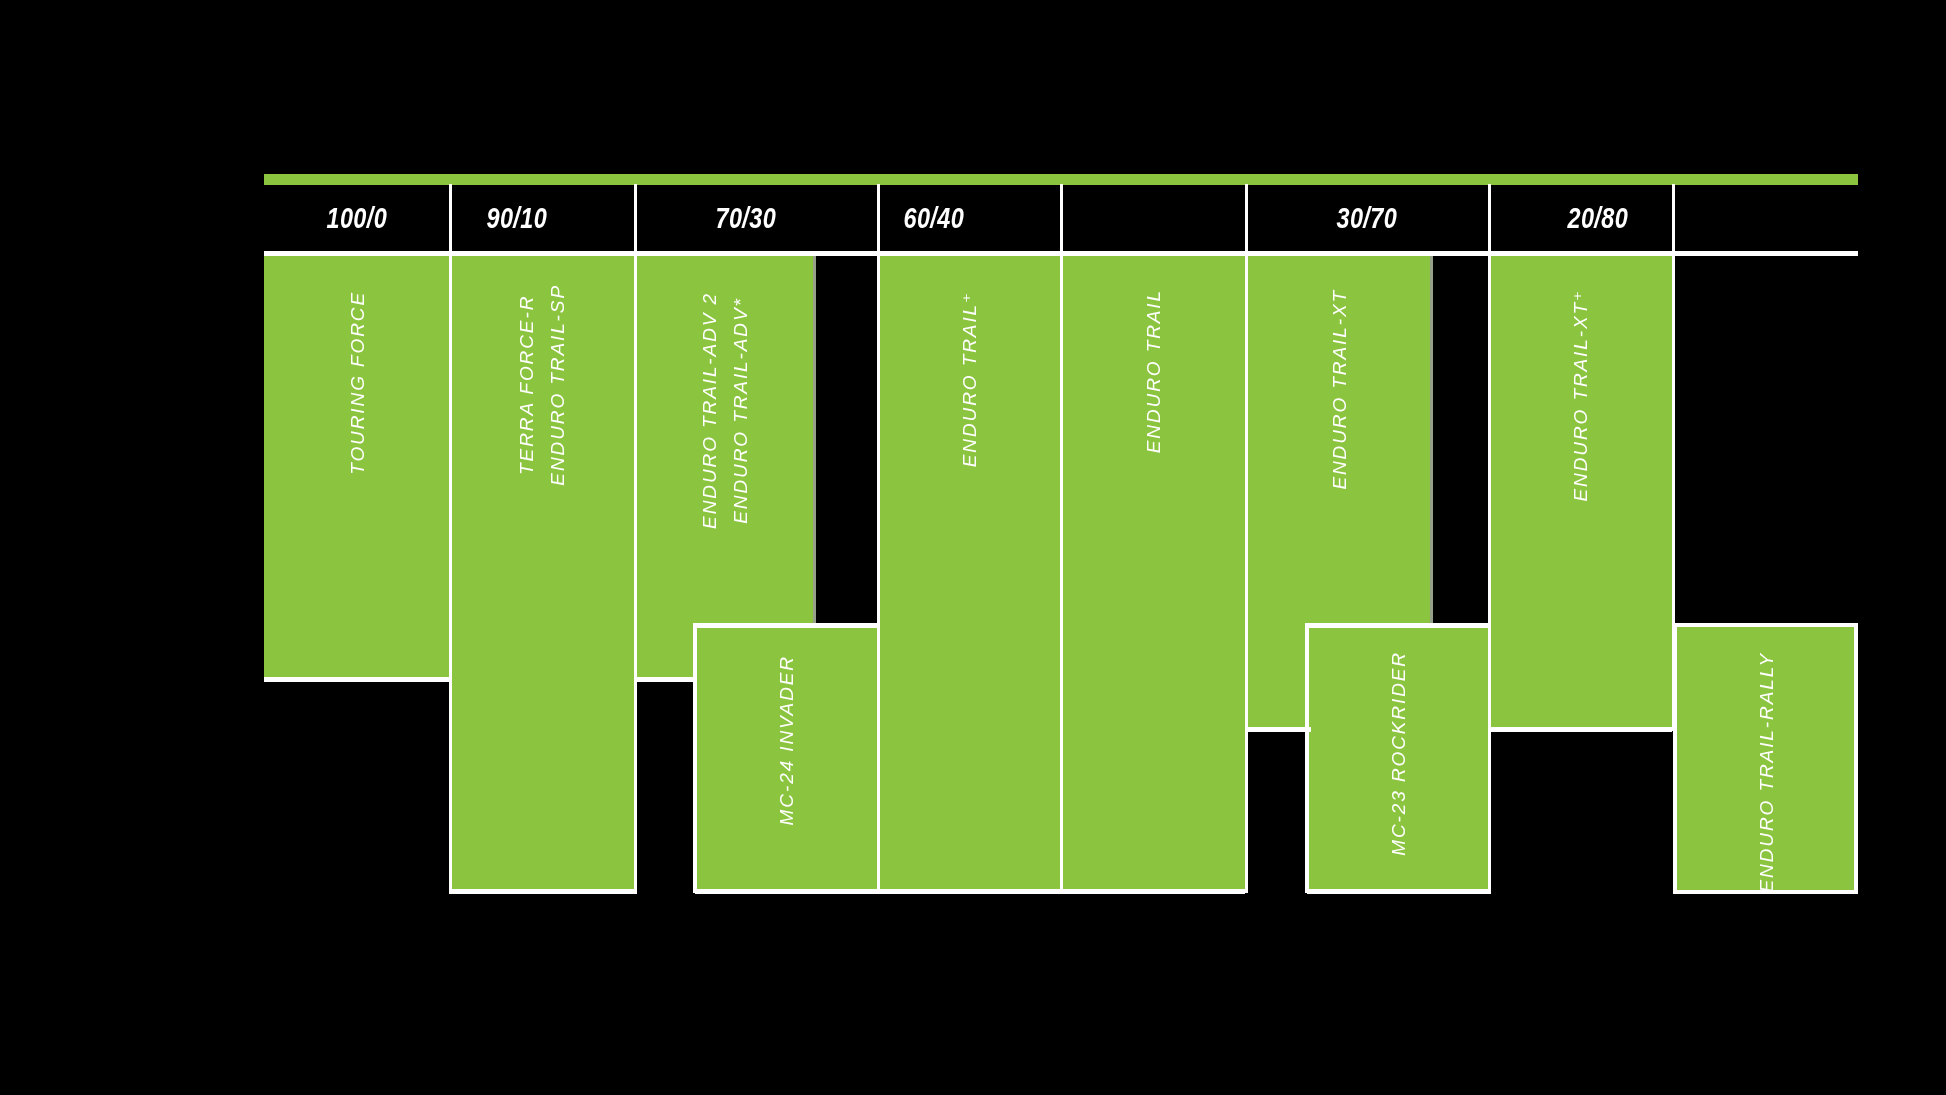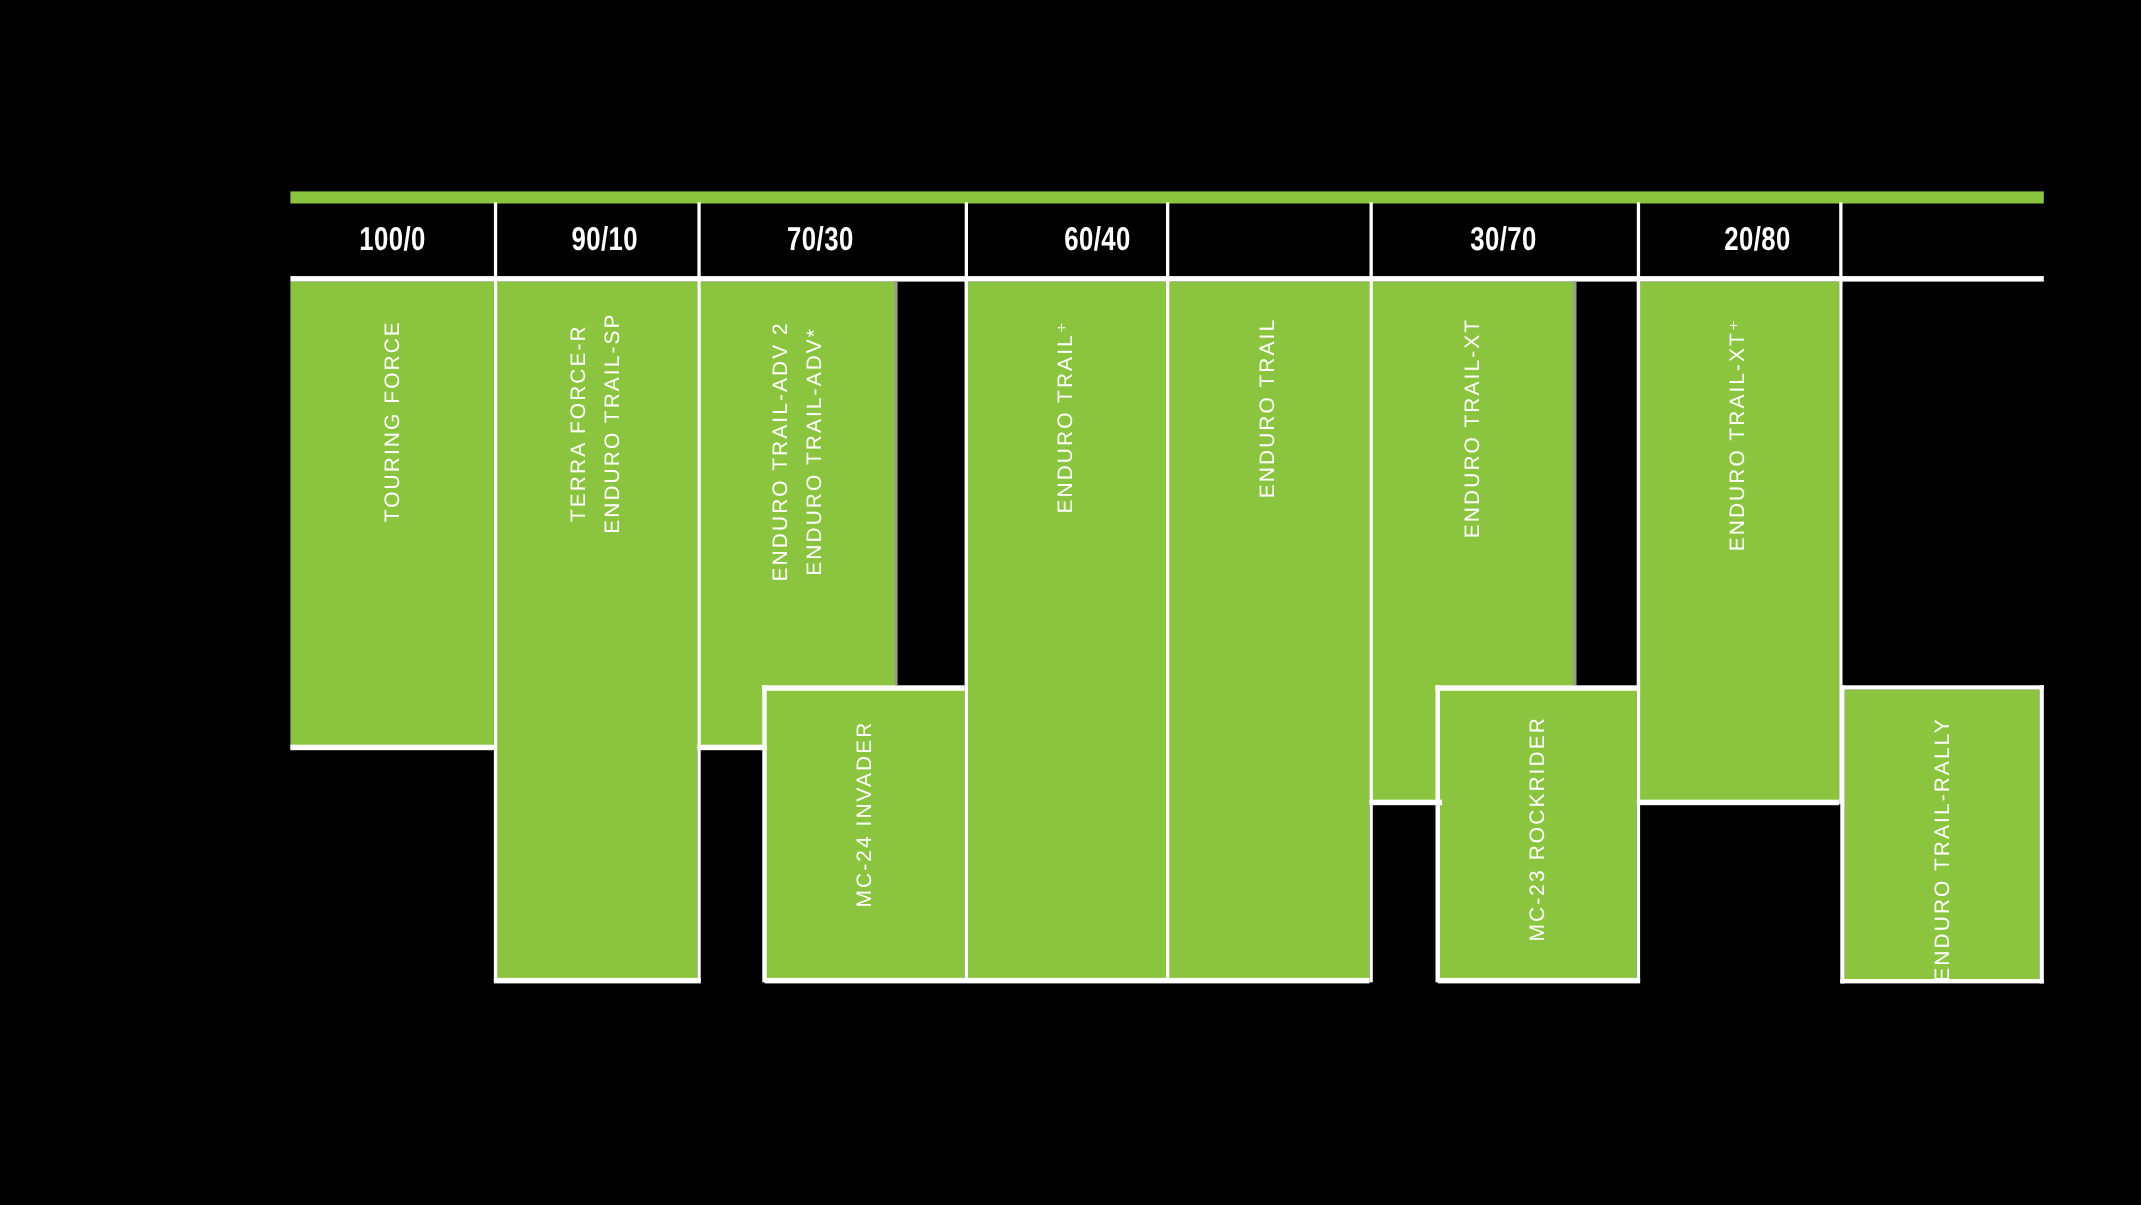--- a/index.html
+++ b/index.html
@@ -2,20 +2,21 @@
 <html style="--green: #8BC53F; --background: #000000; --line: #FFFFFF; --edge: #96A088; --header_text: #FFFFFF; --label_text: #FFFFFF;"><head>
 <meta charset="utf-8">
 <style>
   html,body{margin:0;padding:0;background:var(--background,#000);}
   .stage{
     position:relative;
     width:1946px;height:1095px;
     background:var(--background,#000);
     overflow:hidden;
     font-family:"Liberation Sans","DejaVu Sans",sans-serif;
+    font-style:italic;
   }
   .topbar{
     position:absolute;left:264px;top:174px;width:1594px;height:11px;
     background:var(--green,#8BC53F);
   }
   .hcell{
     position:absolute;top:184px;height:68px;
     display:flex;align-items:center;justify-content:center;
     color:var(--header_text,#fff);
   }
@@ -43,27 +44,27 @@
 </head>
 <body>
 
 <div class="stage">
 
   <div class="topbar"></div>
 
   <div class="hcell" style="left:264px;width:185px">
     <span class="htext">100/0</span>
   </div>
-  <div class="hcell" style="left:457px;width:185px">
+  <div class="hcell" style="left:424px;width:185px">
     <span class="htext">90/10</span>
   </div>
   <div class="hcell" style="left:634px;width:223px">
     <span class="htext">70/30</span>
   </div>
-  <div class="hcell" style="left:922px;width:151px">
+  <div class="hcell" style="left:858px;width:151px">
     <span class="htext">60/40</span>
   </div>
   <div class="hcell" style="left:1245px;width:243px">
     <span class="htext">30/70</span>
   </div>
   <div class="hcell" style="left:1488px;width:220px">
     <span class="htext">20/80</span>
   </div>
 
   <div class="block" style="left:264px;top:256px;width:185px;height:425px">

